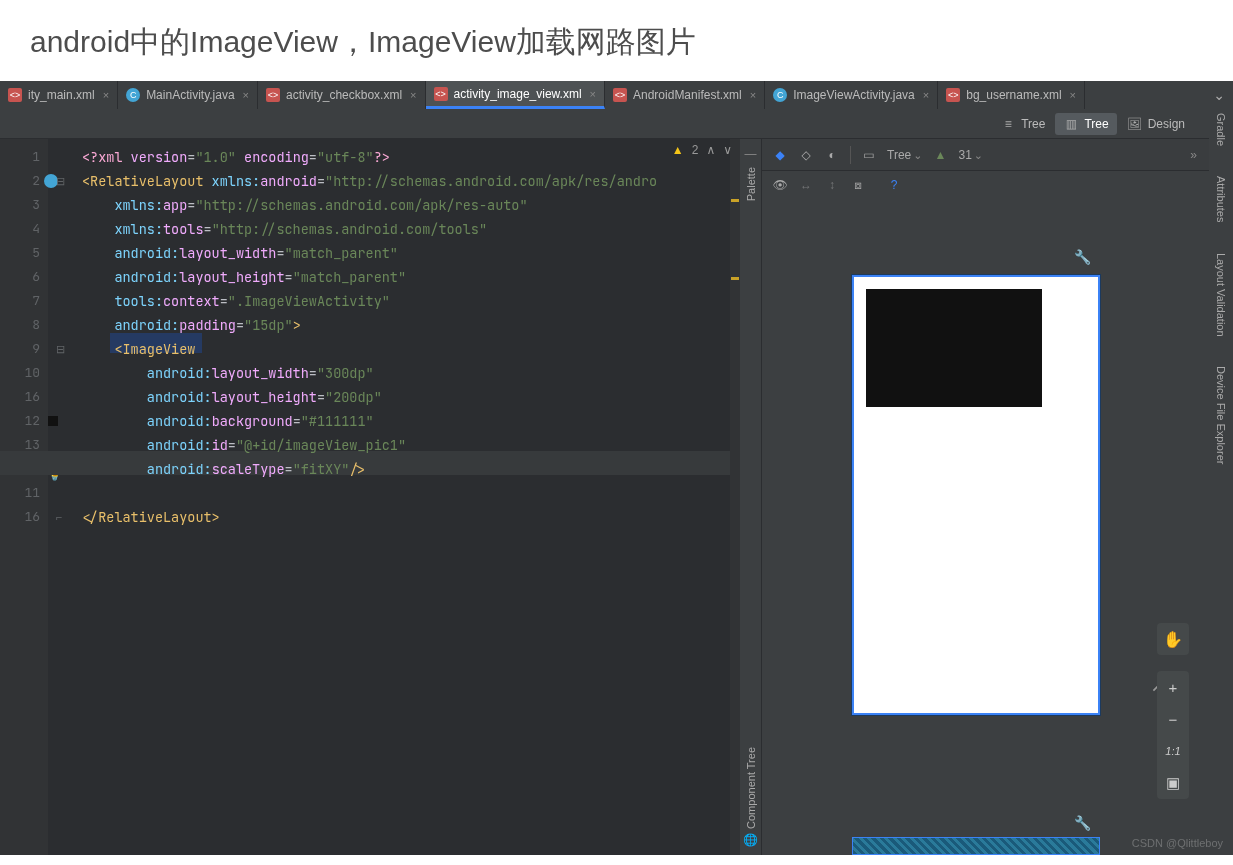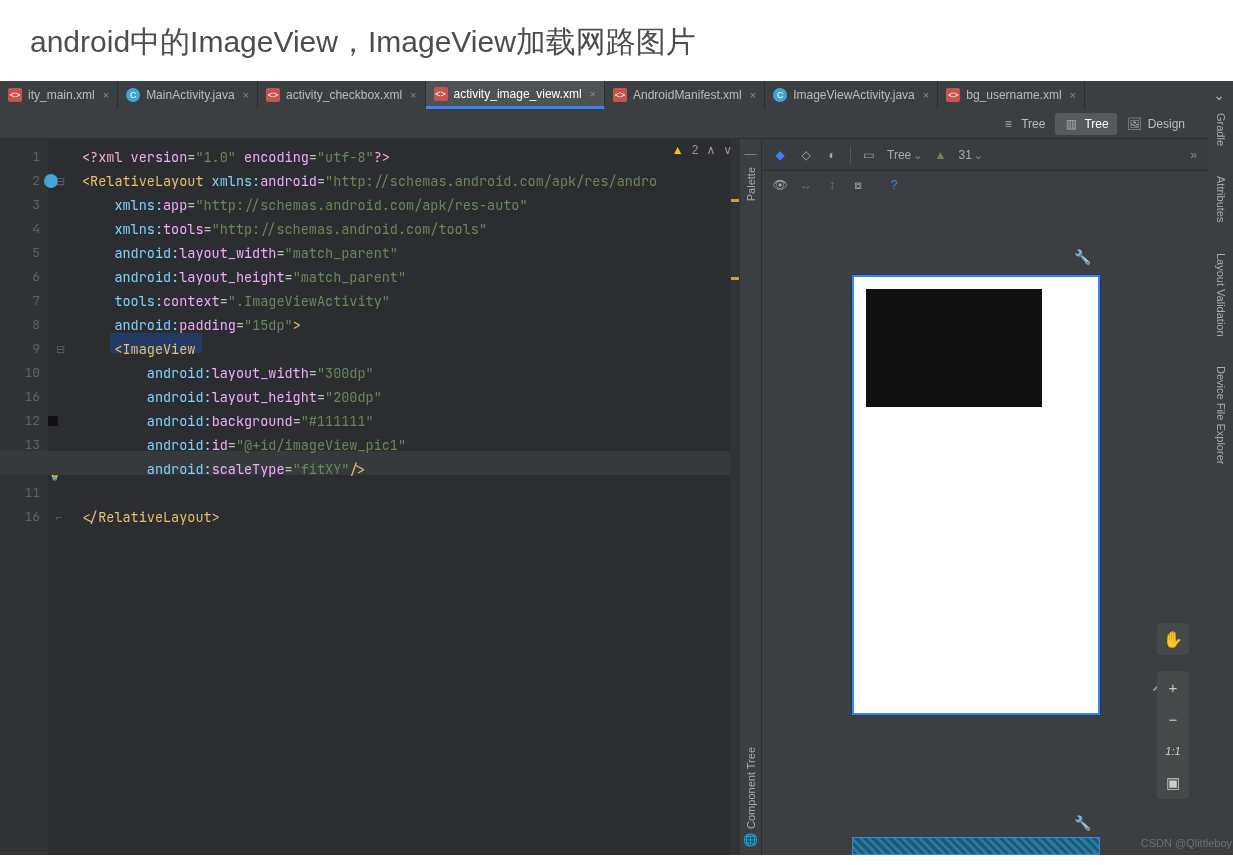--- a/index.html
+++ b/index.html
@@ -311,21 +311,21 @@
     gap: 30px;
   }
   .right-rails .vlabel {
     writing-mode: vertical-rl;
     font-size: 11px;
     color: #aaa;
     cursor: pointer;
   }
   .watermark {
     position: absolute;
-    right: 1px; bottom: 6px;
+    right: 10px; bottom: 6px;
     font-size: 11px;
     color: rgba(200,200,200,0.35);
   }
   .chev::after{content:"⌄"; color:#888; margin-left:2px; font-size:11px;}
 </style>
 </head>
 <body>
 
 <div class="page-title">android中的ImageView，ImageView加载网路图片</div>
 

